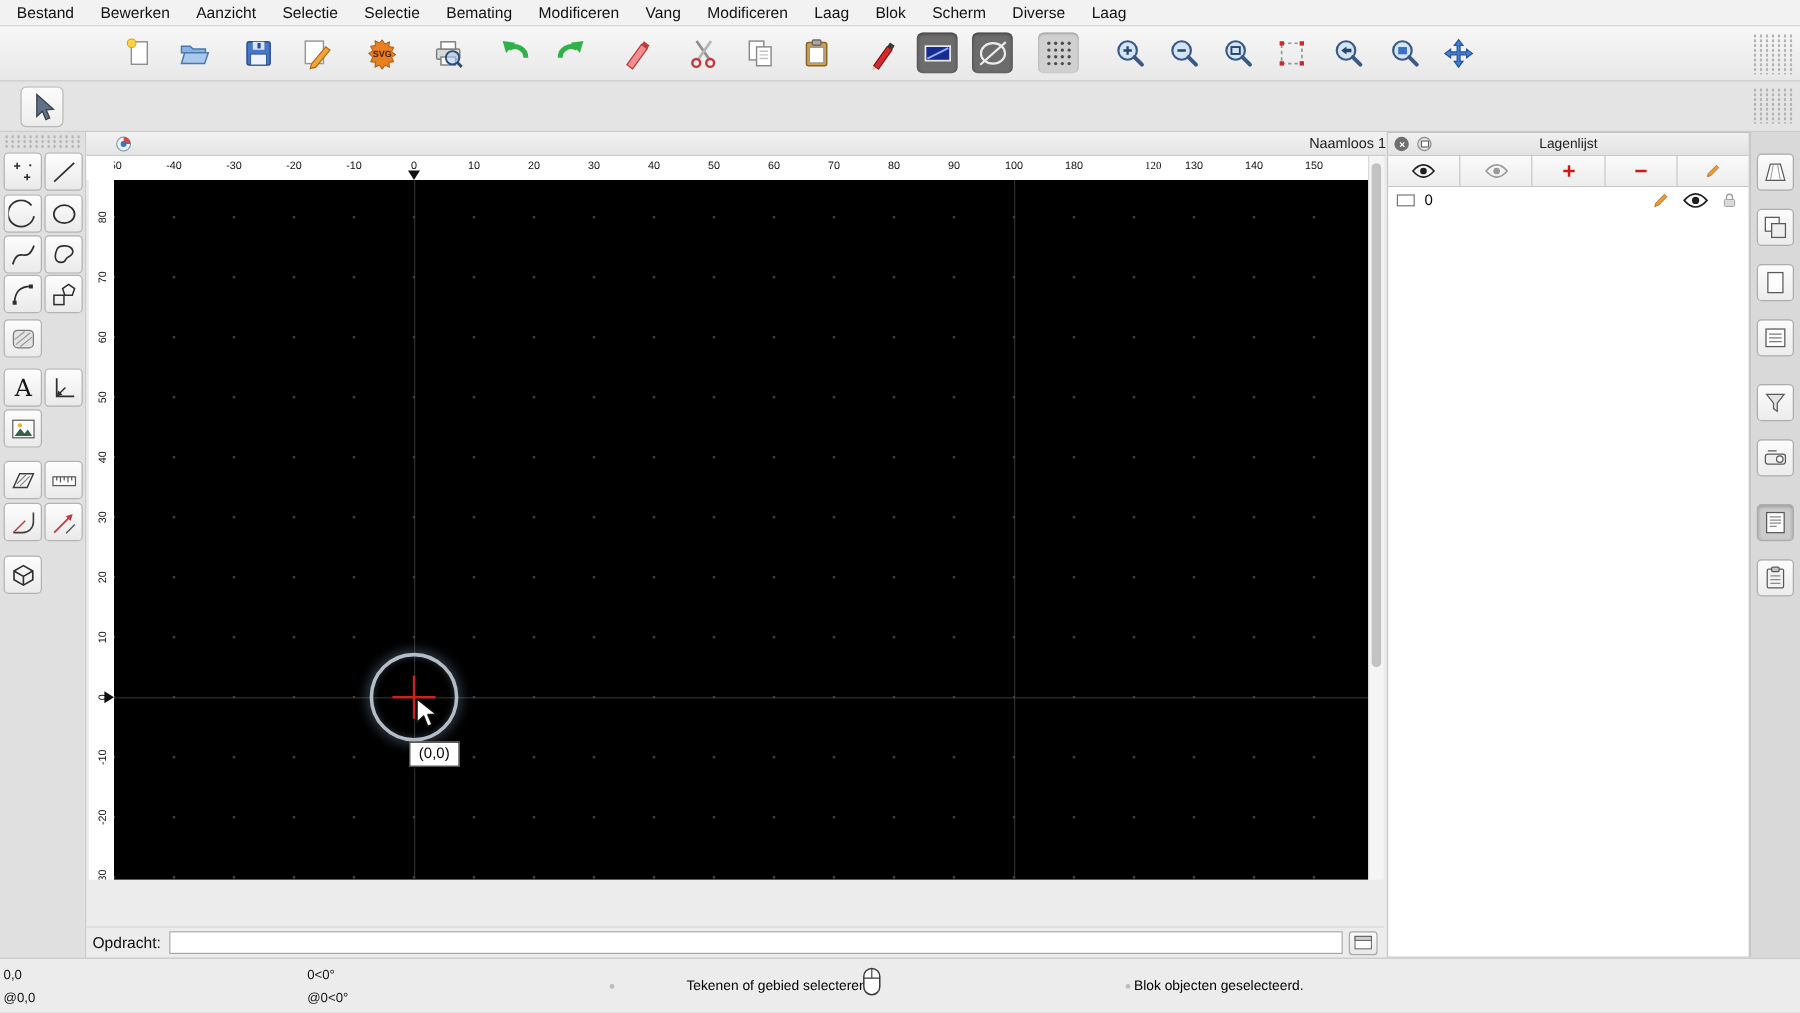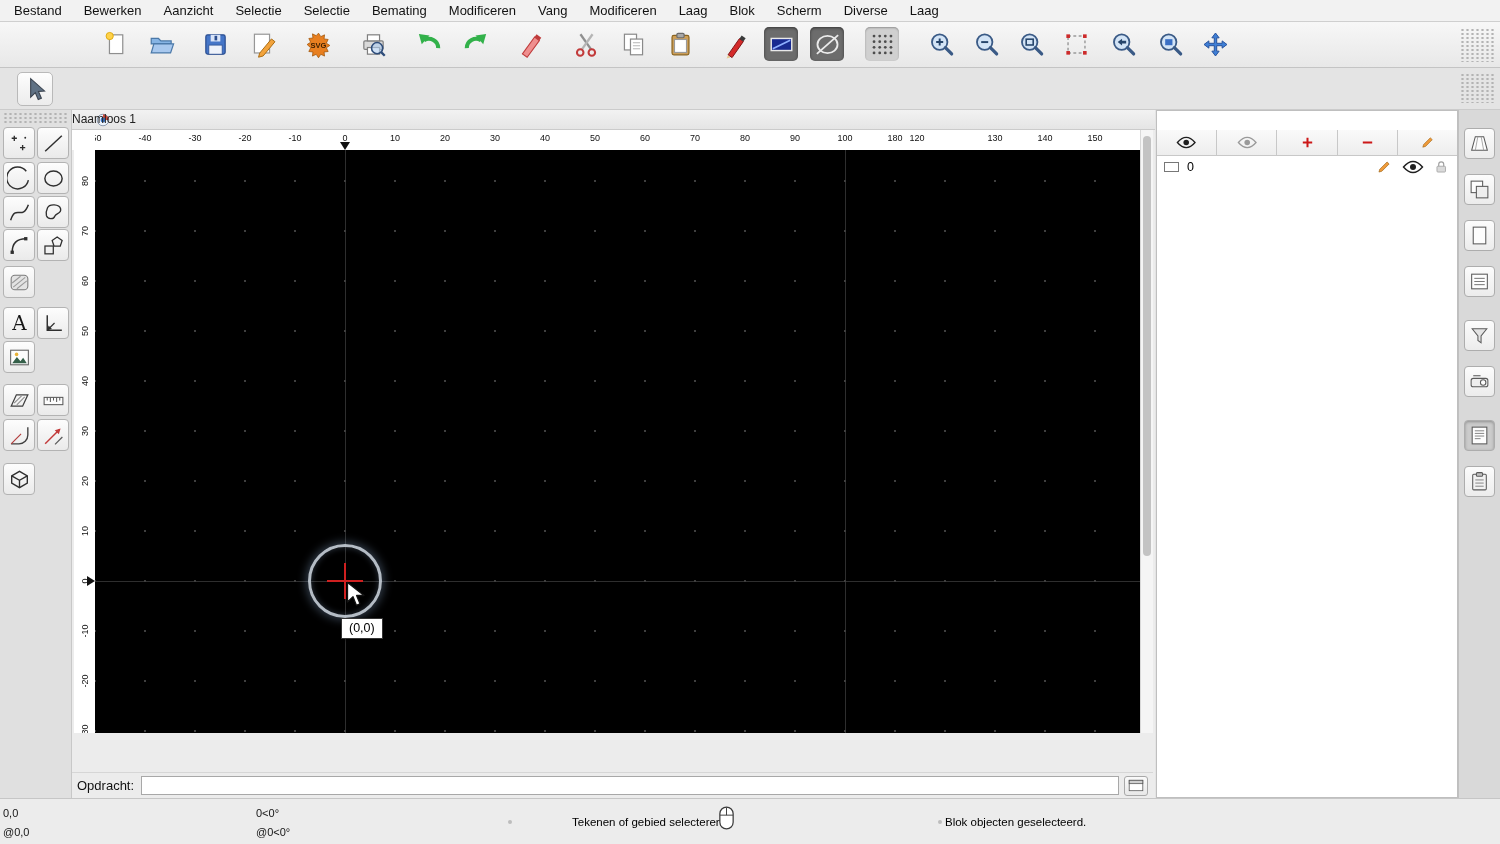--- a/index.html
+++ b/index.html
@@ -33,21 +33,21 @@
   
   .palette{position:absolute;left:0;top:110px;width:72px;height:688px;background:#e0e0e0;border-right:1px solid #c8c8c8;box-sizing:border-box;}
   .ptool{position:absolute;width:32px;height:32px;border-radius:4px;background:linear-gradient(#fdfdfd,#eaeaea);
          border:1px solid #b3b3b3;display:flex;align-items:center;justify-content:center;box-sizing:border-box;}
   .ptool .icon svg{width:25px;height:25px;}
 
   
   .docwin{position:absolute;left:72px;top:110px;width:1083px;height:688px;background:#ececec;}
   .doc-titlebar{position:absolute;left:0;top:0;width:100%;height:20px;background:linear-gradient(#f2f2f2,#e5e5e5);
                 border-bottom:1px solid #cbcbcb;box-sizing:border-box;}
-  .doc-title{position:absolute;left:0;right:0;text-align:left;font-size:12px;color:#222;line-height:19px;}
+  .doc-title{position:absolute;left:0;right:0;text-align:right;font-size:12px;color:#222;line-height:19px;}
   .doc-icon{position:absolute;left:24px;top:3px;}
   .doc-icon svg{width:14px;height:14px;}
 
   .hruler{position:absolute;left:0;top:20px;width:1068px;height:20px;background:#fff;}
   .hruler-labels{position:absolute;left:23px;top:0;width:1045px;height:20px;overflow:hidden;}
   .htick{position:absolute;top:3px;transform:translateX(-50%);font-size:9px;color:#111;white-space:nowrap;}
   .origin-h{position:absolute;top:12px;width:0;height:0;border-left:5px solid transparent;border-right:5px solid transparent;border-top:8px solid #111;}
 
   .vruler{position:absolute;left:2px;top:40px;width:21px;height:583px;background:#fff;overflow:hidden;}
   .vtick{position:absolute;transform:translate(-50%,-50%) rotate(-90deg);font-size:9px;color:#111;white-space:nowrap;}
@@ -559,21 +559,21 @@
           <span class="htick" style="left: 350px;">20</span>
           <span class="htick" style="left: 400px;">30</span>
           <span class="htick" style="left: 450px;">40</span>
           <span class="htick" style="left: 500px;">50</span>
           <span class="htick" style="left: 550px;">60</span>
           <span class="htick" style="left: 600px;">70</span>
           <span class="htick" style="left: 650px;">80</span>
           <span class="htick" style="left: 700px;">90</span>
           <span class="htick" style="left: 750px;">100</span>
           <span class="htick" style="left: 800px;">180</span>
-          <span class="htick" style="left: 822px;">120</span>
+          <span class="htick" style="left: 866px; font-family: Liberation Serif, serif;">120</span>
           <span class="htick" style="left: 900px;">130</span>
           <span class="htick" style="left: 950px;">140</span>
           <span class="htick" style="left: 1000px;">150</span>
         </div>
     </div>
 
     <div class="vruler">
         <span class="vtick" style="left: 11px; top: 31px;">80</span>
         <span class="vtick" style="left: 11px; top: 81px;">70</span>
         <span class="vtick" style="left: 11px; top: 131px;">60</span>
@@ -870,20 +870,31 @@
             <svg viewBox="0 0 20 16">
               <rect x="1.5" y="1.5" width="17" height="13" fill="#fff" stroke="#5a5a5a"></rect>
               <rect x="1.5" y="1.5" width="17" height="4.2" fill="#cfcfcf" stroke="#5a5a5a"></rect>
             </svg>
           </span>
       </button>
     </div>
   </div>
 
   <div class="layer-panel">
+    <div class="lp-header">
+      <div class="lp-close">
+        <svg viewBox="0 0 10 10">
+            <path d="M2.4 2.4 L7.6 7.6 M7.6 2.4 L2.4 7.6" stroke="#fff" stroke-width="1.5"></path>
+          </svg>
+      </div>
+      <div class="lp-float">
+          <span class="lp-float-sq"></span>
+        </div>
+      <div class="lp-title">Lagenlijst</div>
+    </div>
     <div class="lp-toolbar">
         <div class="lp-tbtn">
           <span class="icon">
             <svg viewBox="0 0 22 14">
               <path d="M1.5 7 Q11 -4 20.5 7 Q11 18 1.5 7z" fill="none" stroke="#1f1f1f" stroke-width="1.4"></path>
               <circle cx="11" cy="7" r="3" fill="#1f1f1f"></circle>
             </svg>
           </span>
         </div>
         <div class="lp-tbtn">

